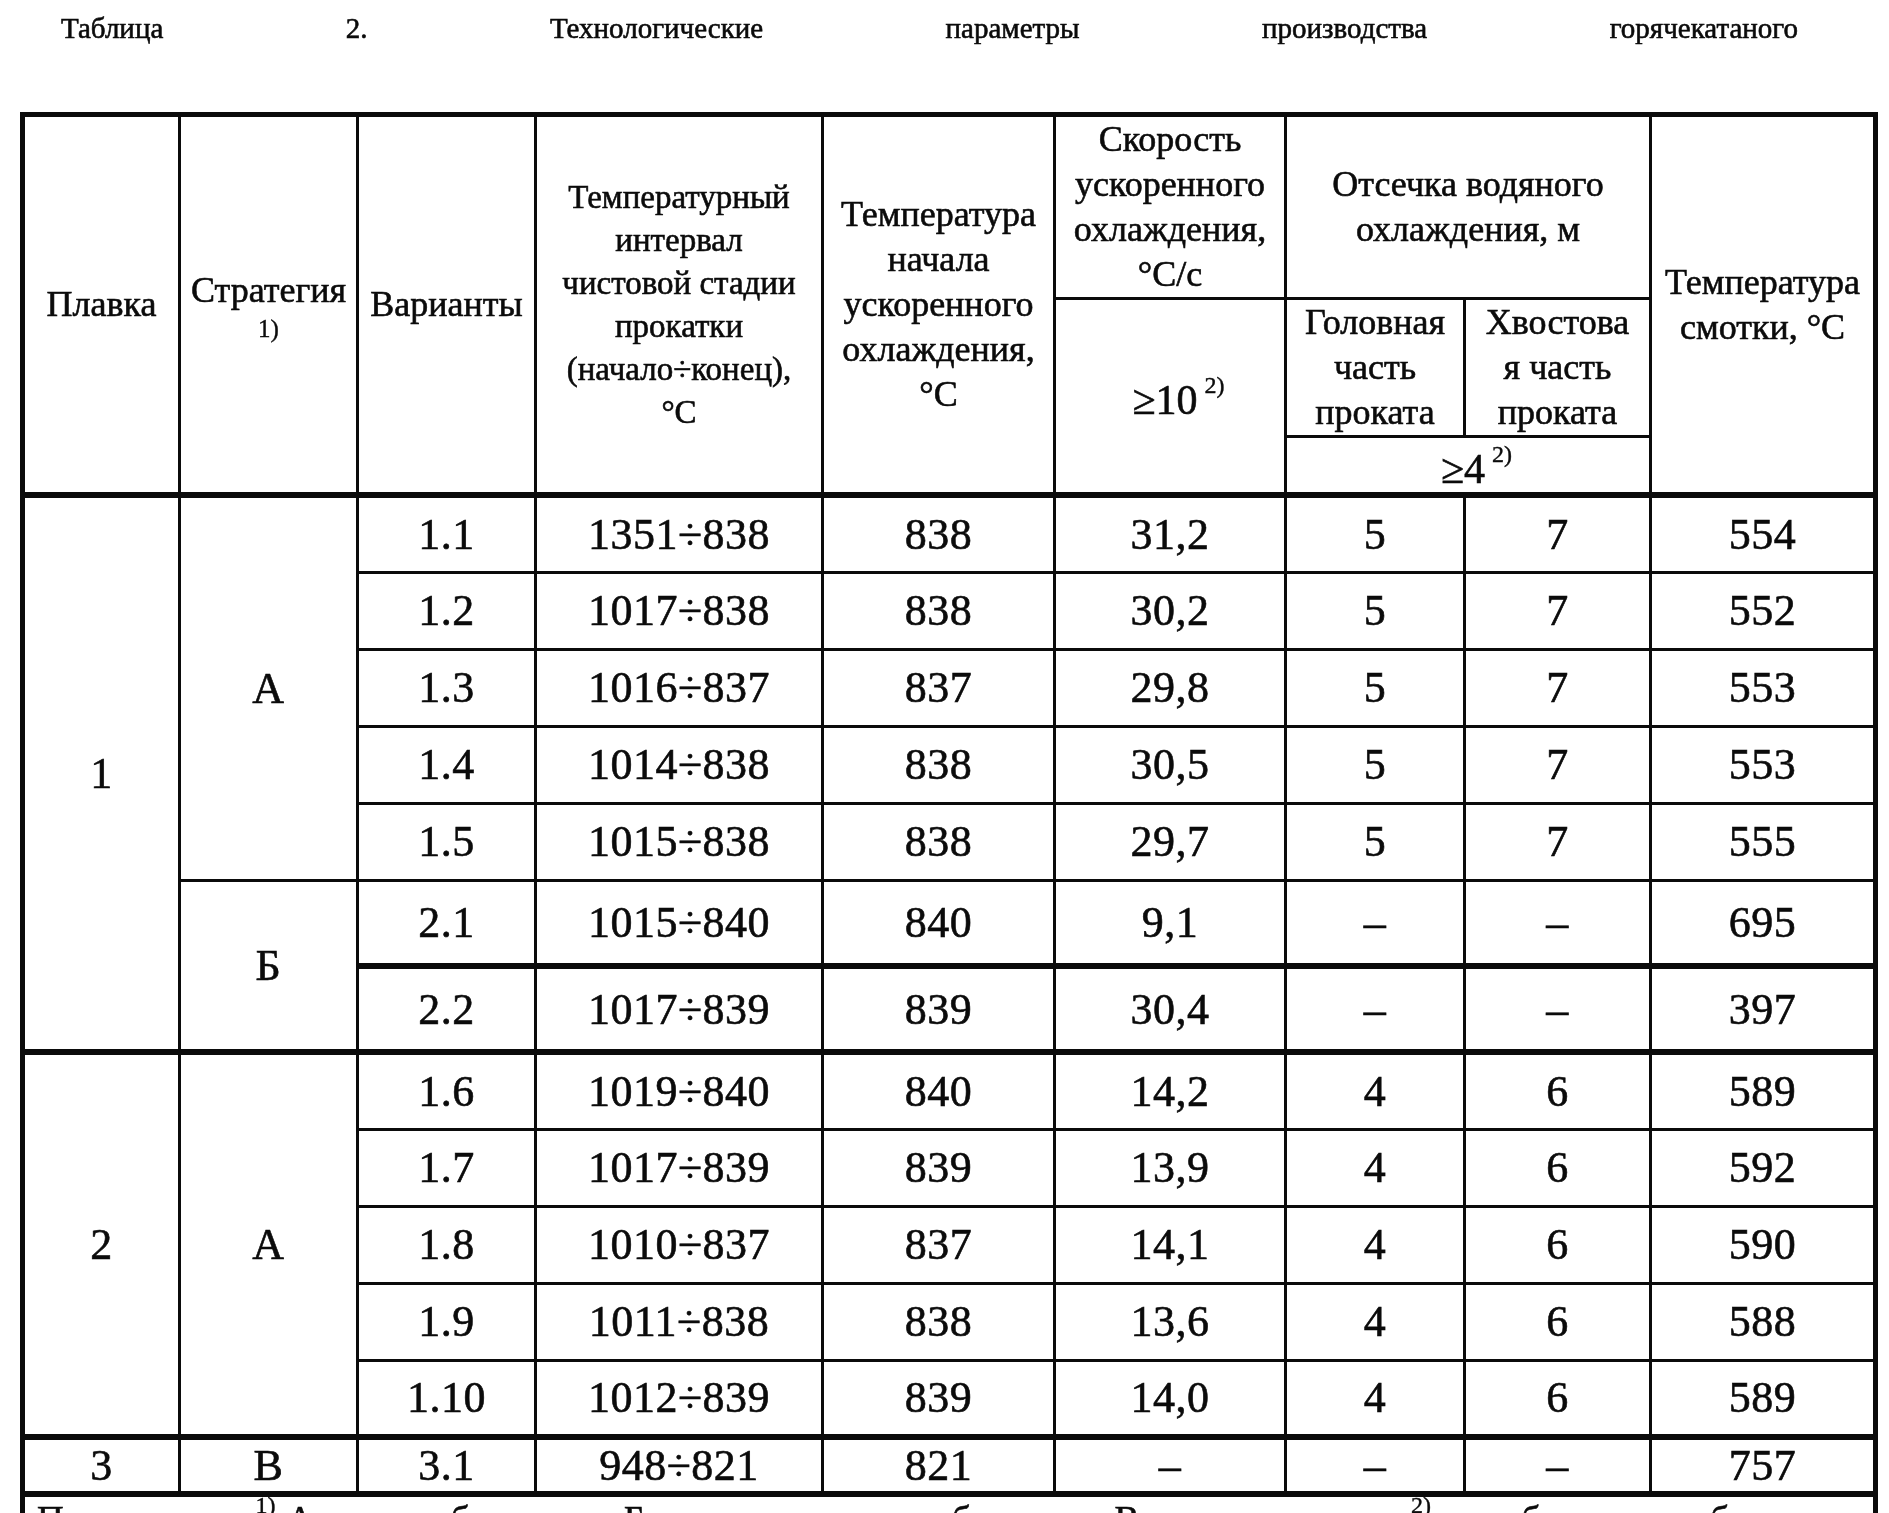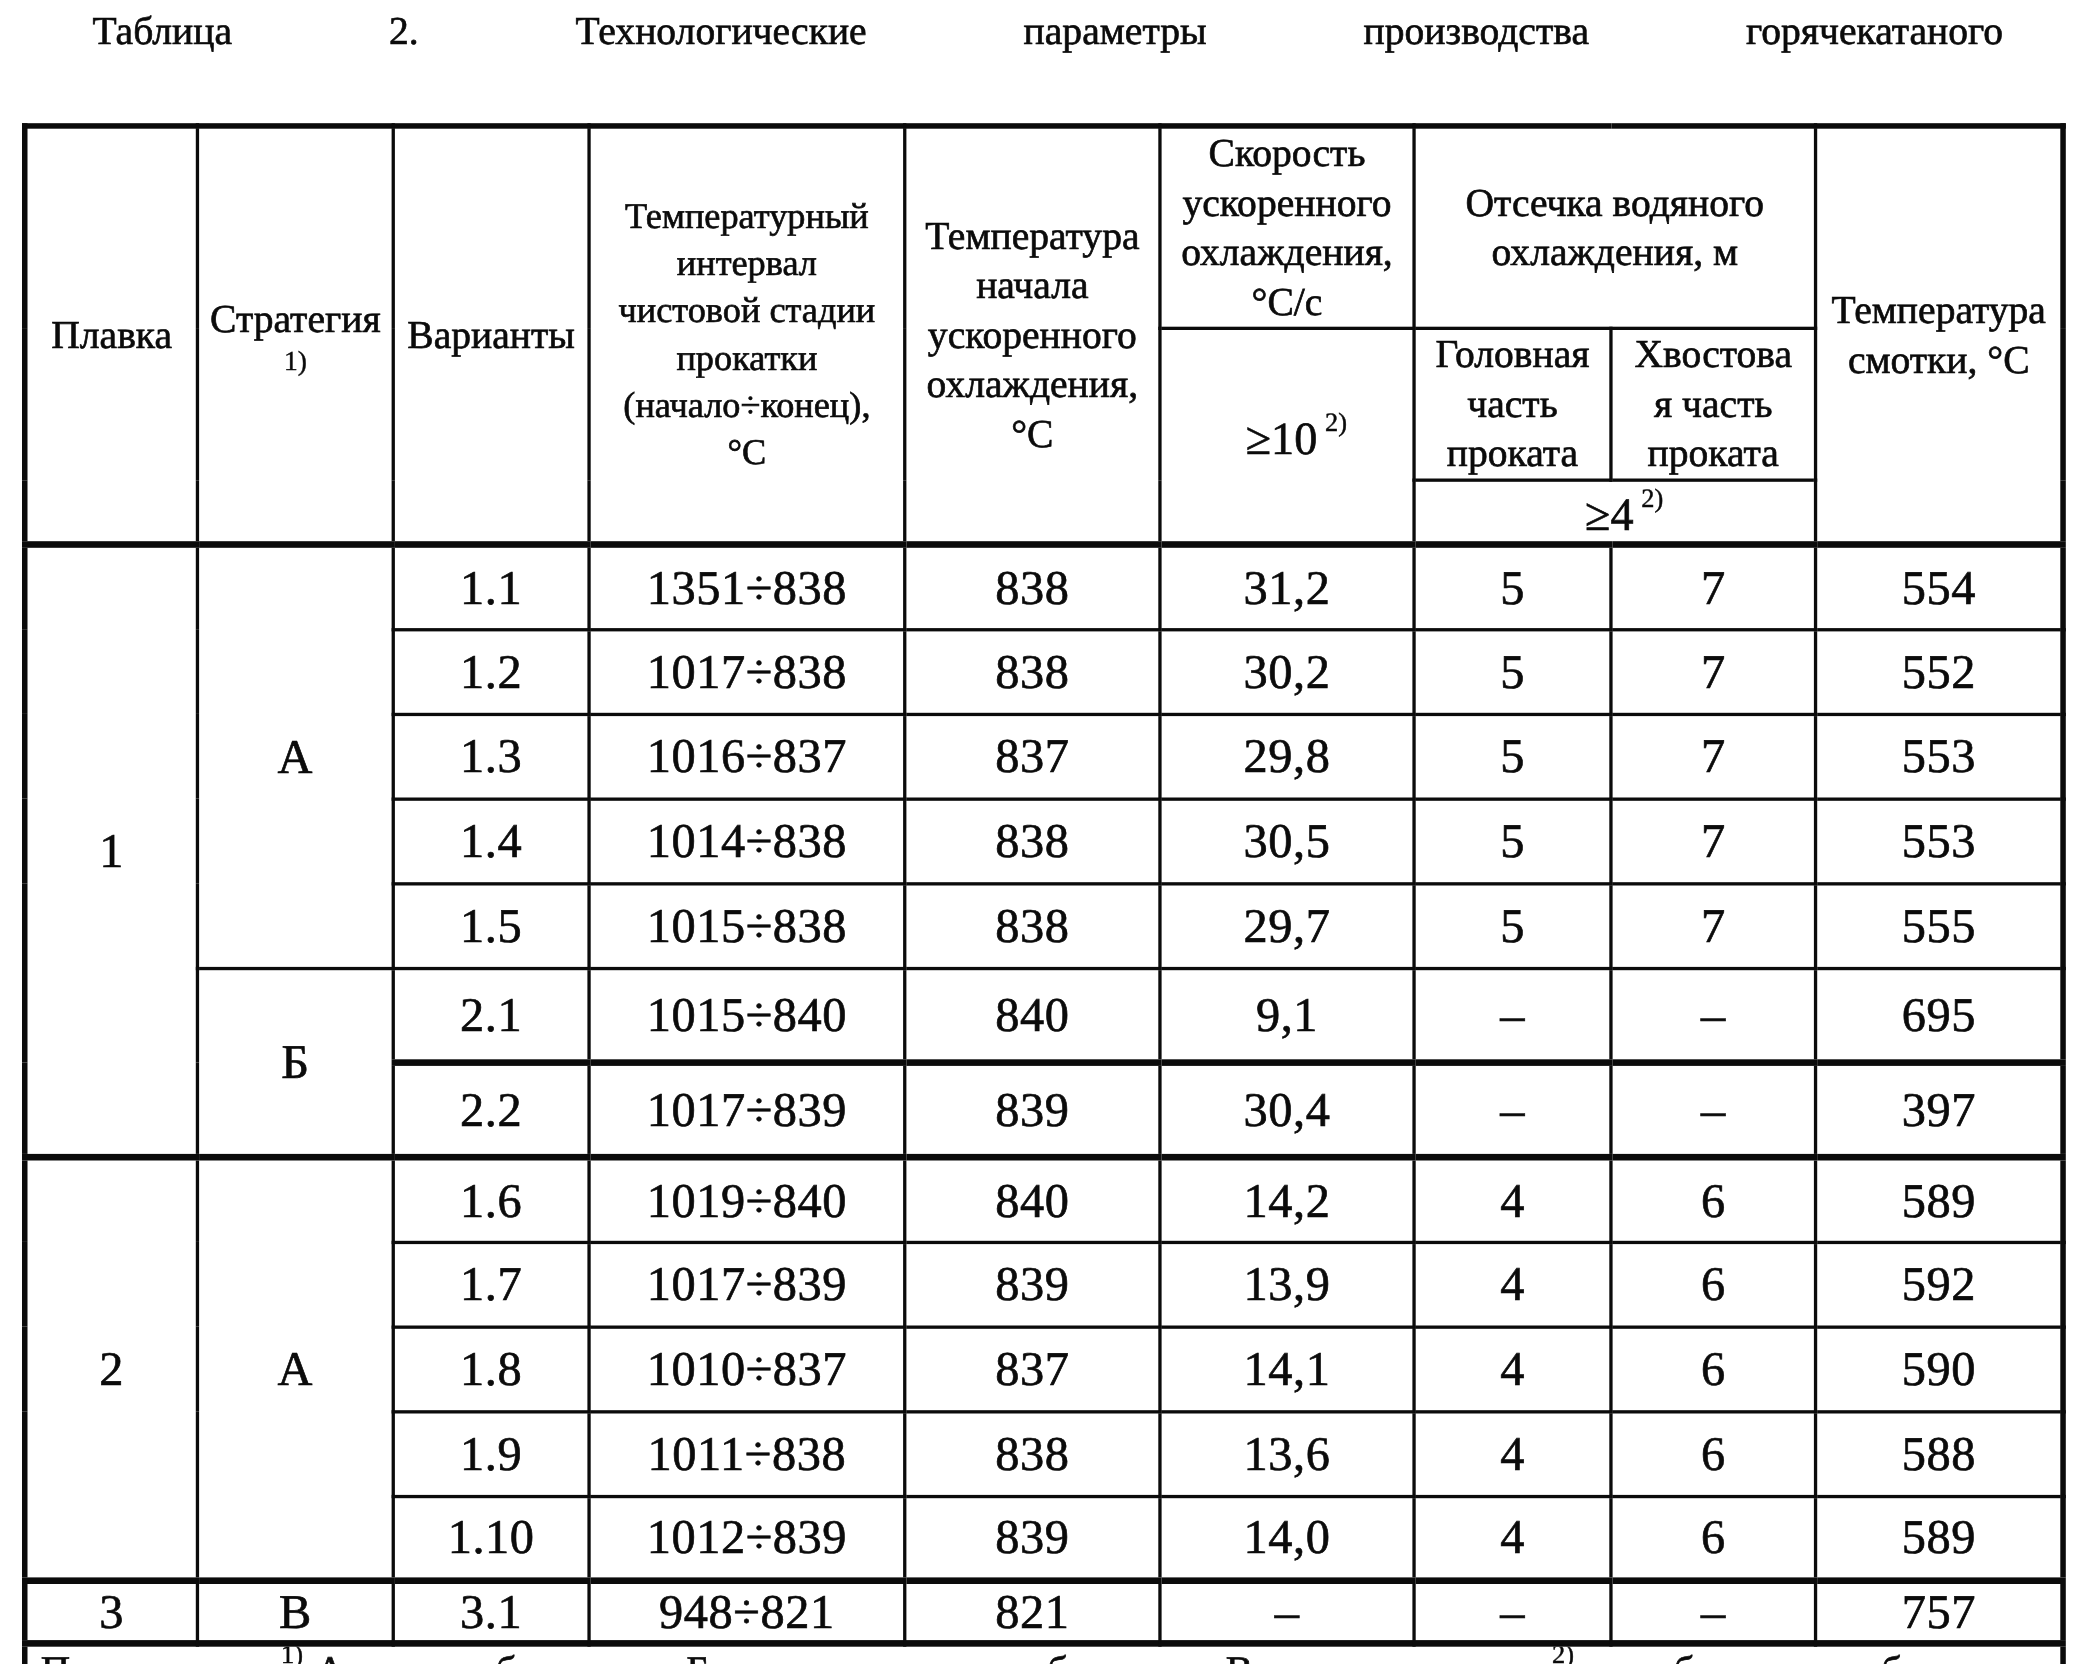--- a/index.html
+++ b/index.html
@@ -1,19 +1,19 @@
 <!DOCTYPE html>
 <html><head>
 <meta charset="utf-8">
 <style>
   html,body{margin:0;padding:0;background:#ffffff;}
   body{width:1889px;height:1513px;font-family:"Liberation Serif","DejaVu Serif",serif;color:#0b0b0b;}
   .sheet{position:relative;width:1889px;height:1513px;background:#ffffff;overflow:hidden;
          -webkit-text-stroke:0.6px #0b0b0b;}
-  .title{position:absolute;left:84px;top:2px;width:1737px;font-size:36px;line-height:53px;}
+  .title{position:absolute;left:61px;top:2px;width:1737px;font-size:29px;line-height:53px;}
   .title .l1{text-align:justify;text-align-last:justify;}
   .title .l2{text-align:left;}
   table.main{position:absolute;left:20px;top:112px;width:1853px;
              border-collapse:collapse;table-layout:fixed;border:5px solid #0b0b0b;}
   th,td{border:3px solid #0b0b0b;padding:0;text-align:center;vertical-align:middle;
         font-weight:normal;overflow:hidden;}
   th{font-size:36px;line-height:45px;margin-top:36px;}
   th.small{font-size:33px;line-height:43px;}
   td{font-size:44px;letter-spacing:0.5px;}
   .ge{font-size:42px;padding-left:17px;}

